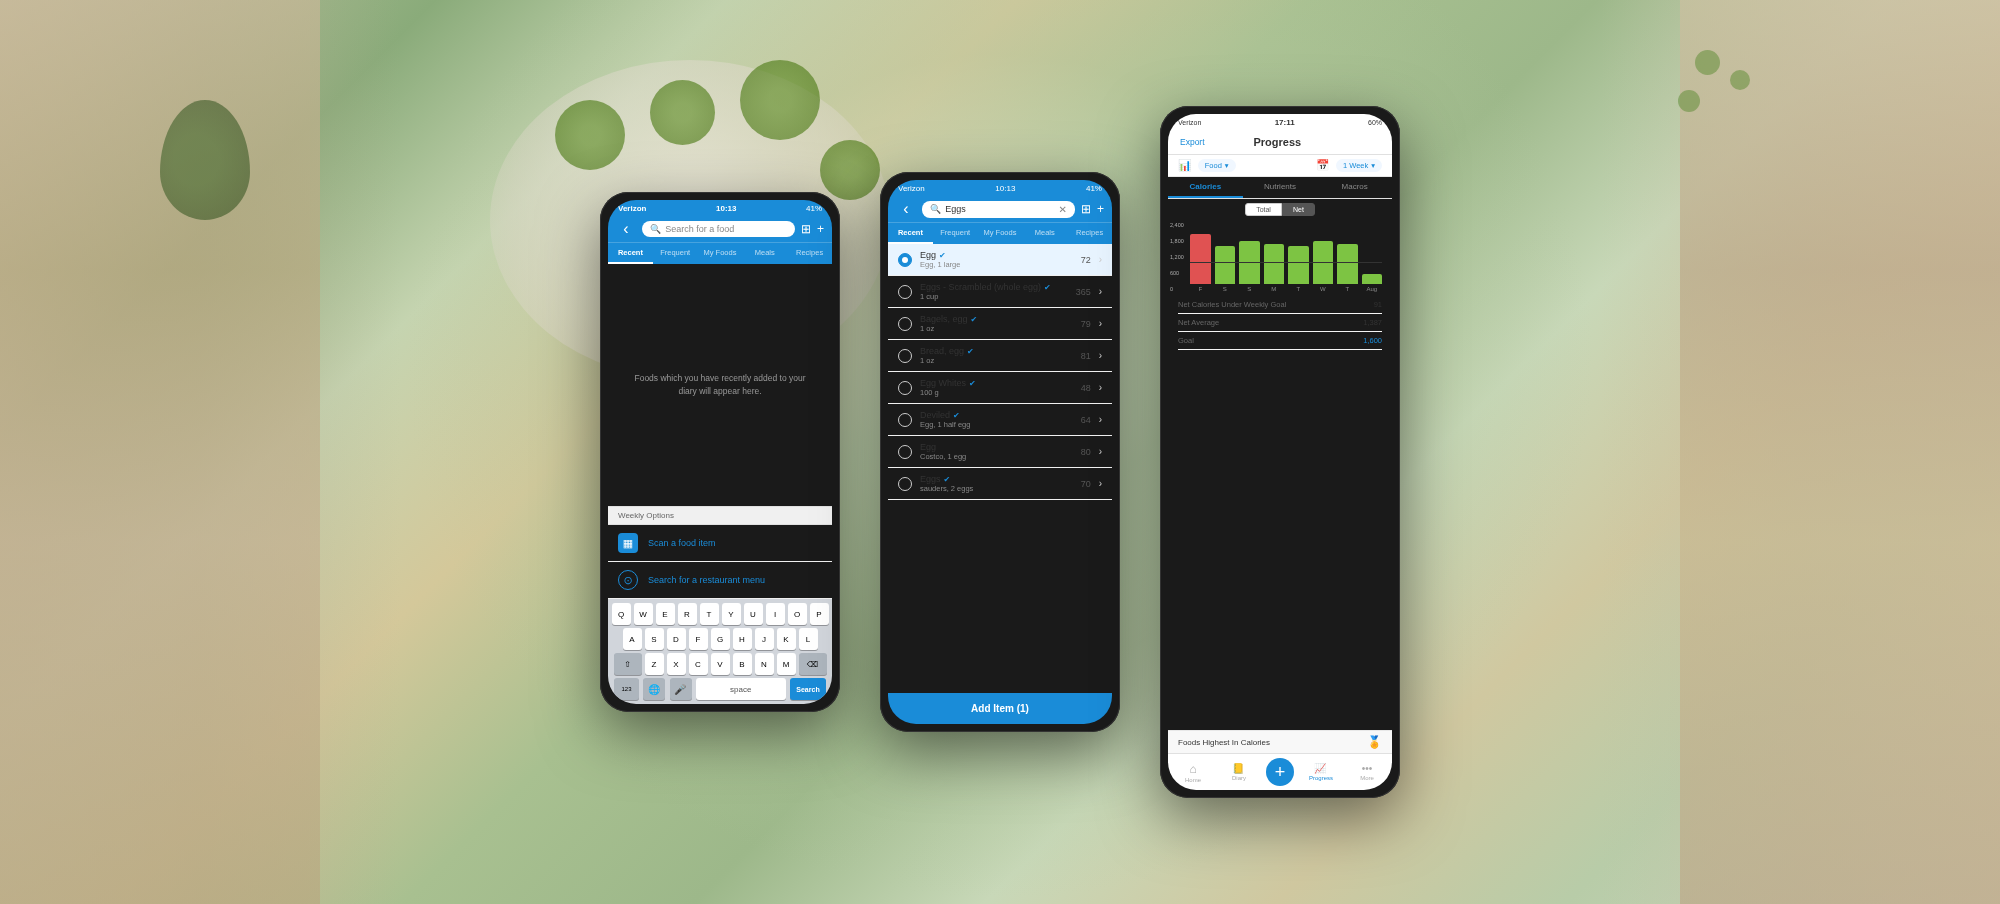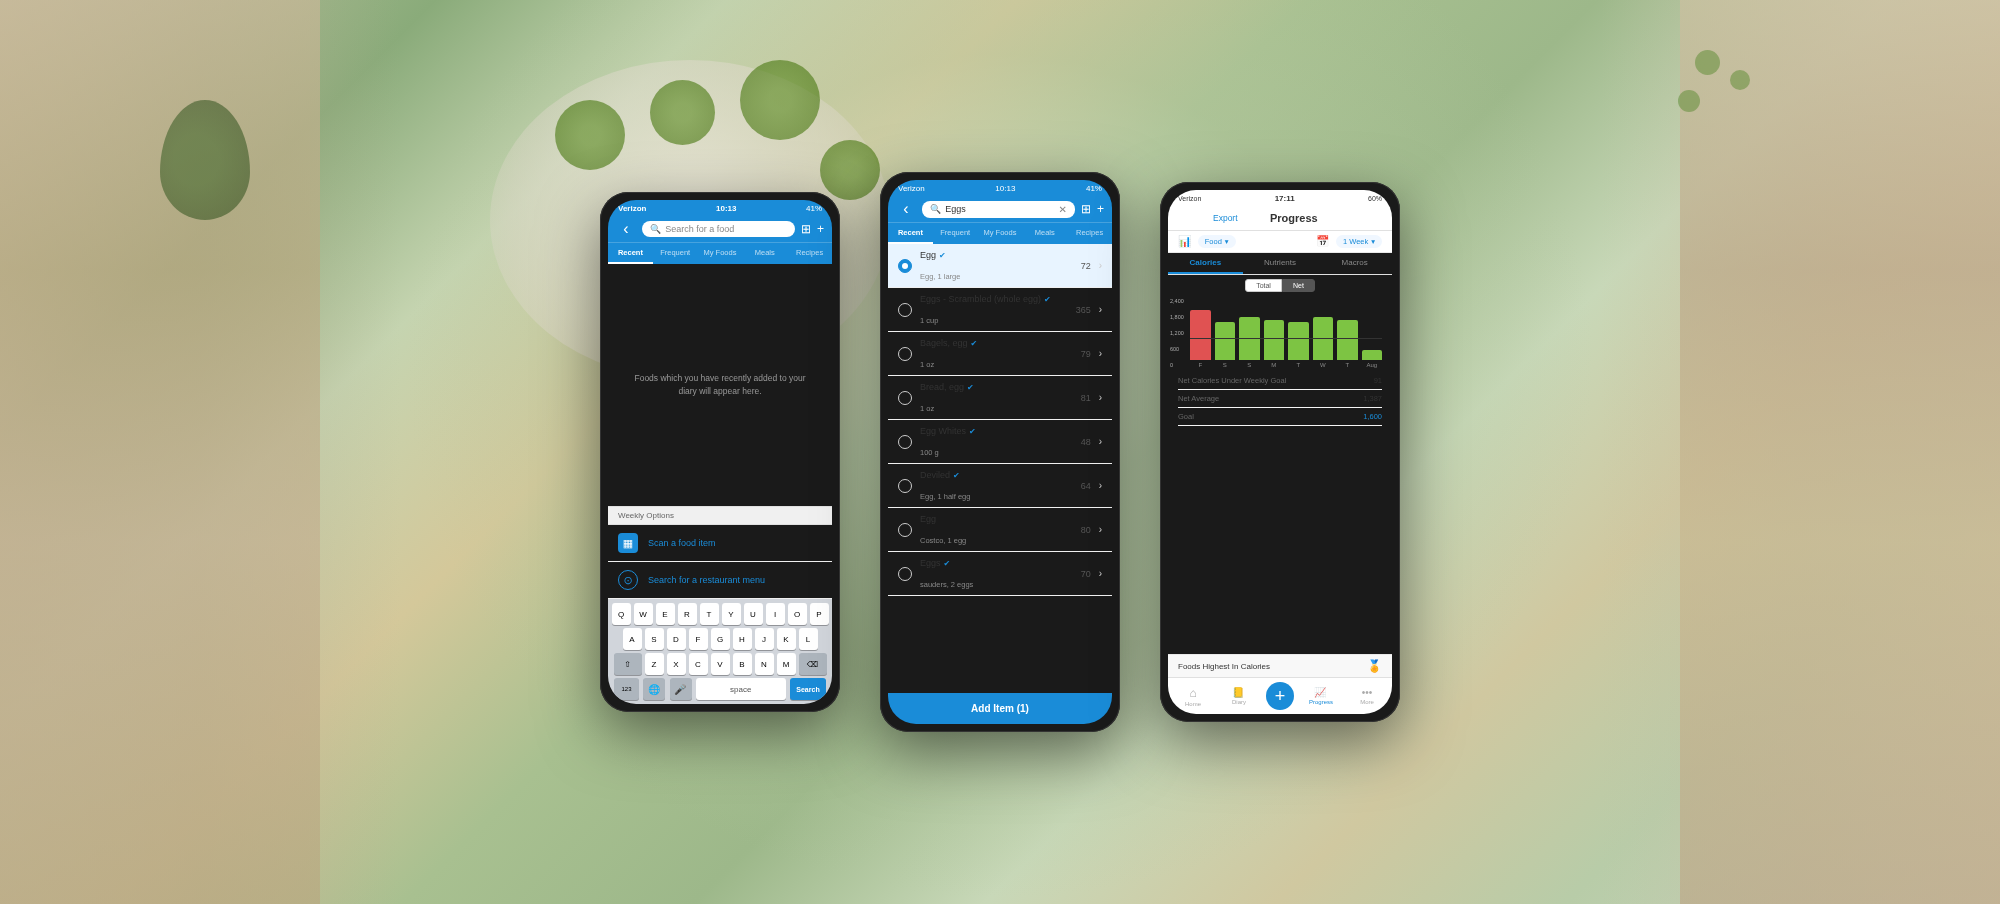--- a/index.html
+++ b/index.html
@@ -331,21 +331,21 @@
     }
 
     .verified-badge {
       color: #1a8cd8;
       font-size: 8px;
     }
 
     .food-serving {
       font-size: 7.5px;
       color: #888;
-      margin-top: 12px;
+      margin-top: 0;
     }
 
     .food-calories {
       font-size: 9px;
       color: #555;
       font-weight: 500;
     }
 
     .food-chevron {
       color: #ccc;
@@ -370,21 +370,20 @@
       justify-content: space-between;
       align-items: center;
       padding: 6px 12px;
       border-bottom: 1px solid #e0e0e0;
       flex-shrink: 0;
     }
 
     .export-link {
       color: #1a8cd8;
       font-size: 8.5px;
-      margin-left: 33px;
     }
 
     .progress-title {
       font-size: 11px;
       font-weight: 600;
       color: #333;
     }
 
     .progress-controls {
       background: white;
@@ -901,21 +900,21 @@
           <span class="food-chevron">›</span>
         </div>
 
       </div>
 
       <div class="add-item-btn">Add Item (1)</div>
 
     </div>
   </div>
 
-  <div class="phone" style="height:540px;">
+  <div class="phone" style="height:692px;">
     <div class="phone-screen-inner">
 
       <div class="status-bar" style="background:#fff;color:#333;">
         <span style="color:#333;font-size:7px;">Verizon</span>
         <span style="color:#333;font-size:8px;font-weight:600;">17:11</span>
         <span style="color:#333;font-size:7px;">60%</span>
       </div>
 
       <div class="progress-header">
         <span class="export-link">Export</span>

